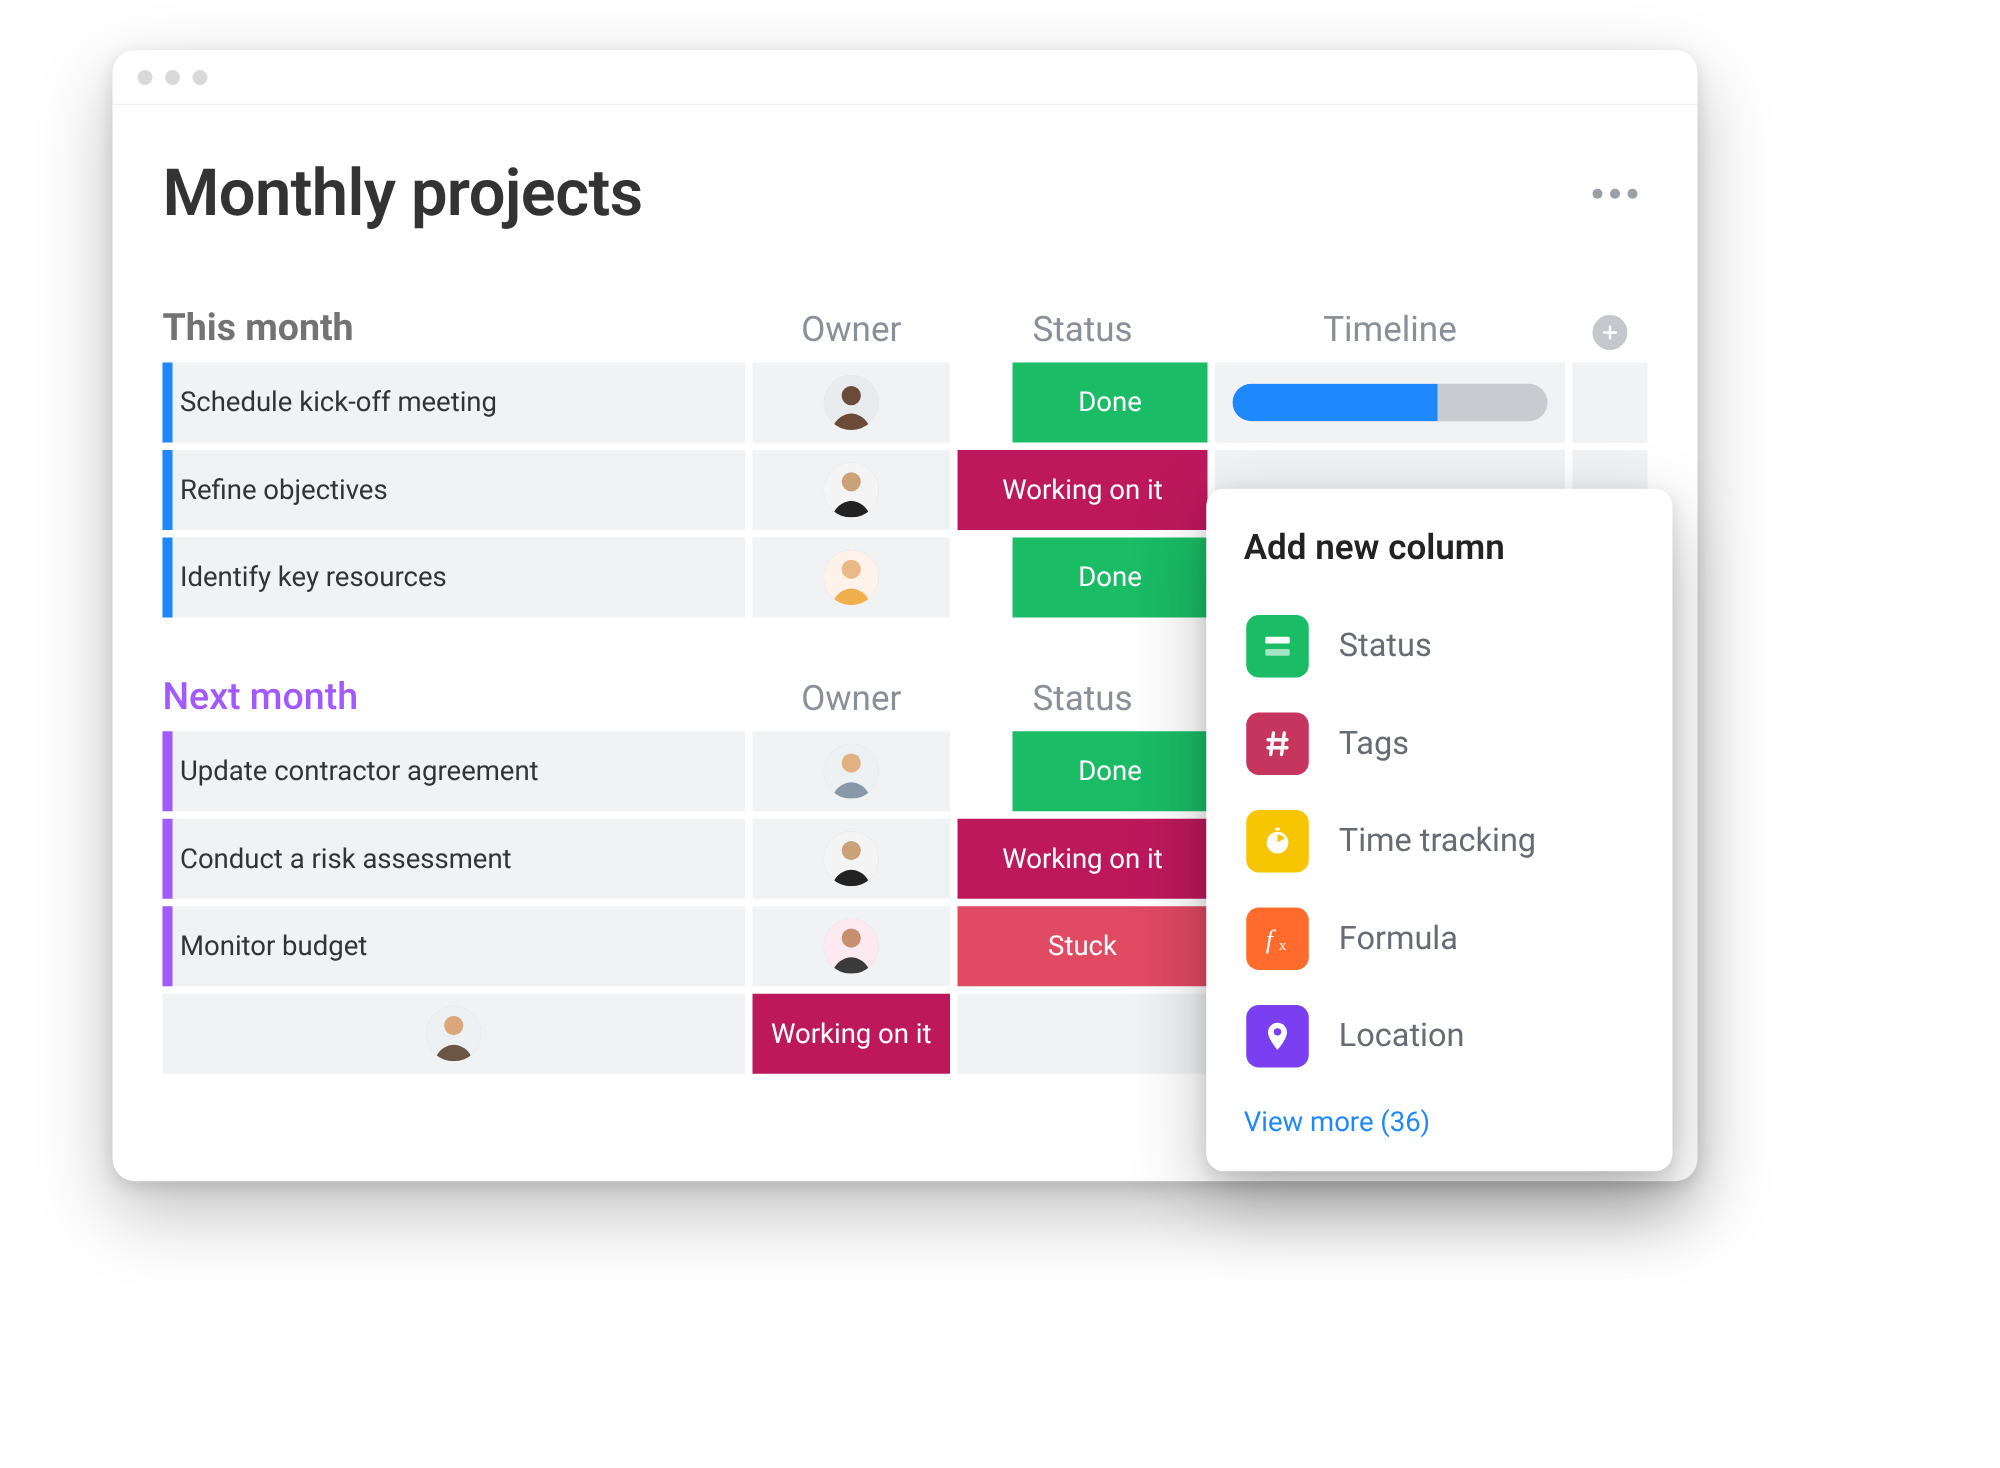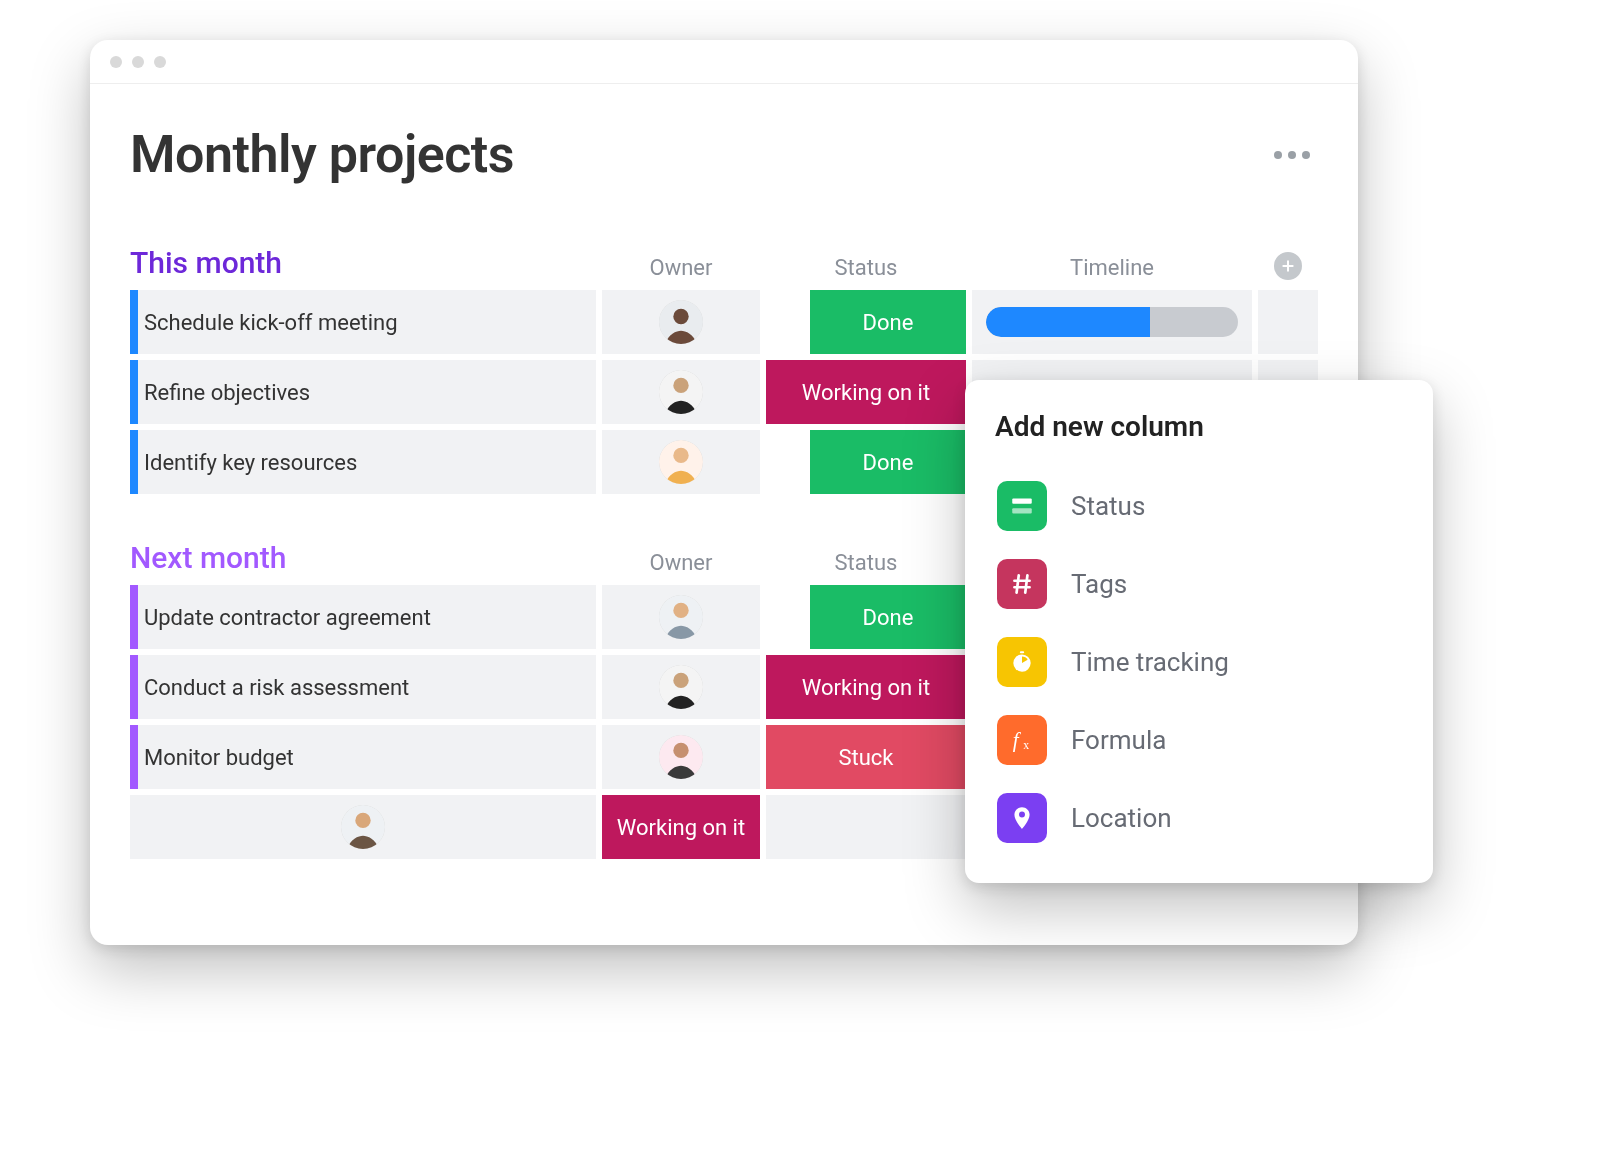--- a/index.html
+++ b/index.html
@@ -41,23 +41,23 @@
 
   .group { margin-bottom: 46px; }
   .group-head {
     display: grid;
     grid-template-columns: 466px 158px 200px 1fr 60px;
     align-items: end;
     column-gap: 6px;
     padding-bottom: 10px;
   }
   .group-title { font-size: 30px; font-weight: 500; }
-  .g-blue .group-title { color: #6d28d9; }
+  .g-blue .group-title { color: #737373; font-weight: bold; }
   .g-purple .group-title { color: #a259ff; }
-  .col-head { color: #8a8f98; font-size: 22px; text-align: center; }
+  .col-head { color: #8a8f98; font-size: 28px; text-align: center; }
   .col-head.tl { text-align: center; }
   .addcol {
     display: flex; align-items: center; justify-content: center;
   }
   .plus-circle {
     width: 28px; height: 28px; border-radius: 50%;
     background: #c4c8cc; color: #fff;
     display: inline-flex; align-items: center; justify-content: center;
     font-size: 22px; line-height: 1; cursor: pointer;
   }
@@ -99,22 +99,22 @@
   }
   .tl-fill {
     position: absolute; left: 0; top: 0; bottom: 0;
     background: #1e88ff; border-radius: 16px 0 0 16px;
   }
   .cell.extra { background: #f1f2f4; }
 
   
   .popover {
     position: absolute;
-    top: 380px; left: 965px;
-    width: 468px;
+    top: 391px; left: 965px;
+    width: 373px;
     background: #fff;
     border-radius: 14px;
     box-shadow: 0 24px 60px rgba(0,0,0,0.25), 0 4px 14px rgba(0,0,0,0.12);
     padding: 30px 30px 26px 30px;
   }
   .pop-title { font-size: 28px; font-weight: 600; color: #222; margin-bottom: 24px; }
   .pop-item {
     display: flex; align-items: center; gap: 24px;
     padding: 14px 2px; cursor: pointer;
     border-radius: 8px;
@@ -342,13 +342,14 @@
 
   <div class="pop-item">
     <span class="pop-icon ic-location">
       <svg viewBox="0 0 24 24" width="26" height="26" fill="#fff">
           <path d="M12 2c-3.9 0-7 3.1-7 7 0 5.3 7 13 7 13s7-7.7 7-13c0-3.9-3.1-7-7-7zm0 9.5A2.5 2.5 0 1 1 12 6a2.5 2.5 0 0 1 0 5.5z"></path>
         </svg>
     </span>
     <span class="pop-label">Location</span>
   </div>
 
+  <div class="viewmore">View more (36)</div>
 </div>
 
 </body></html>

